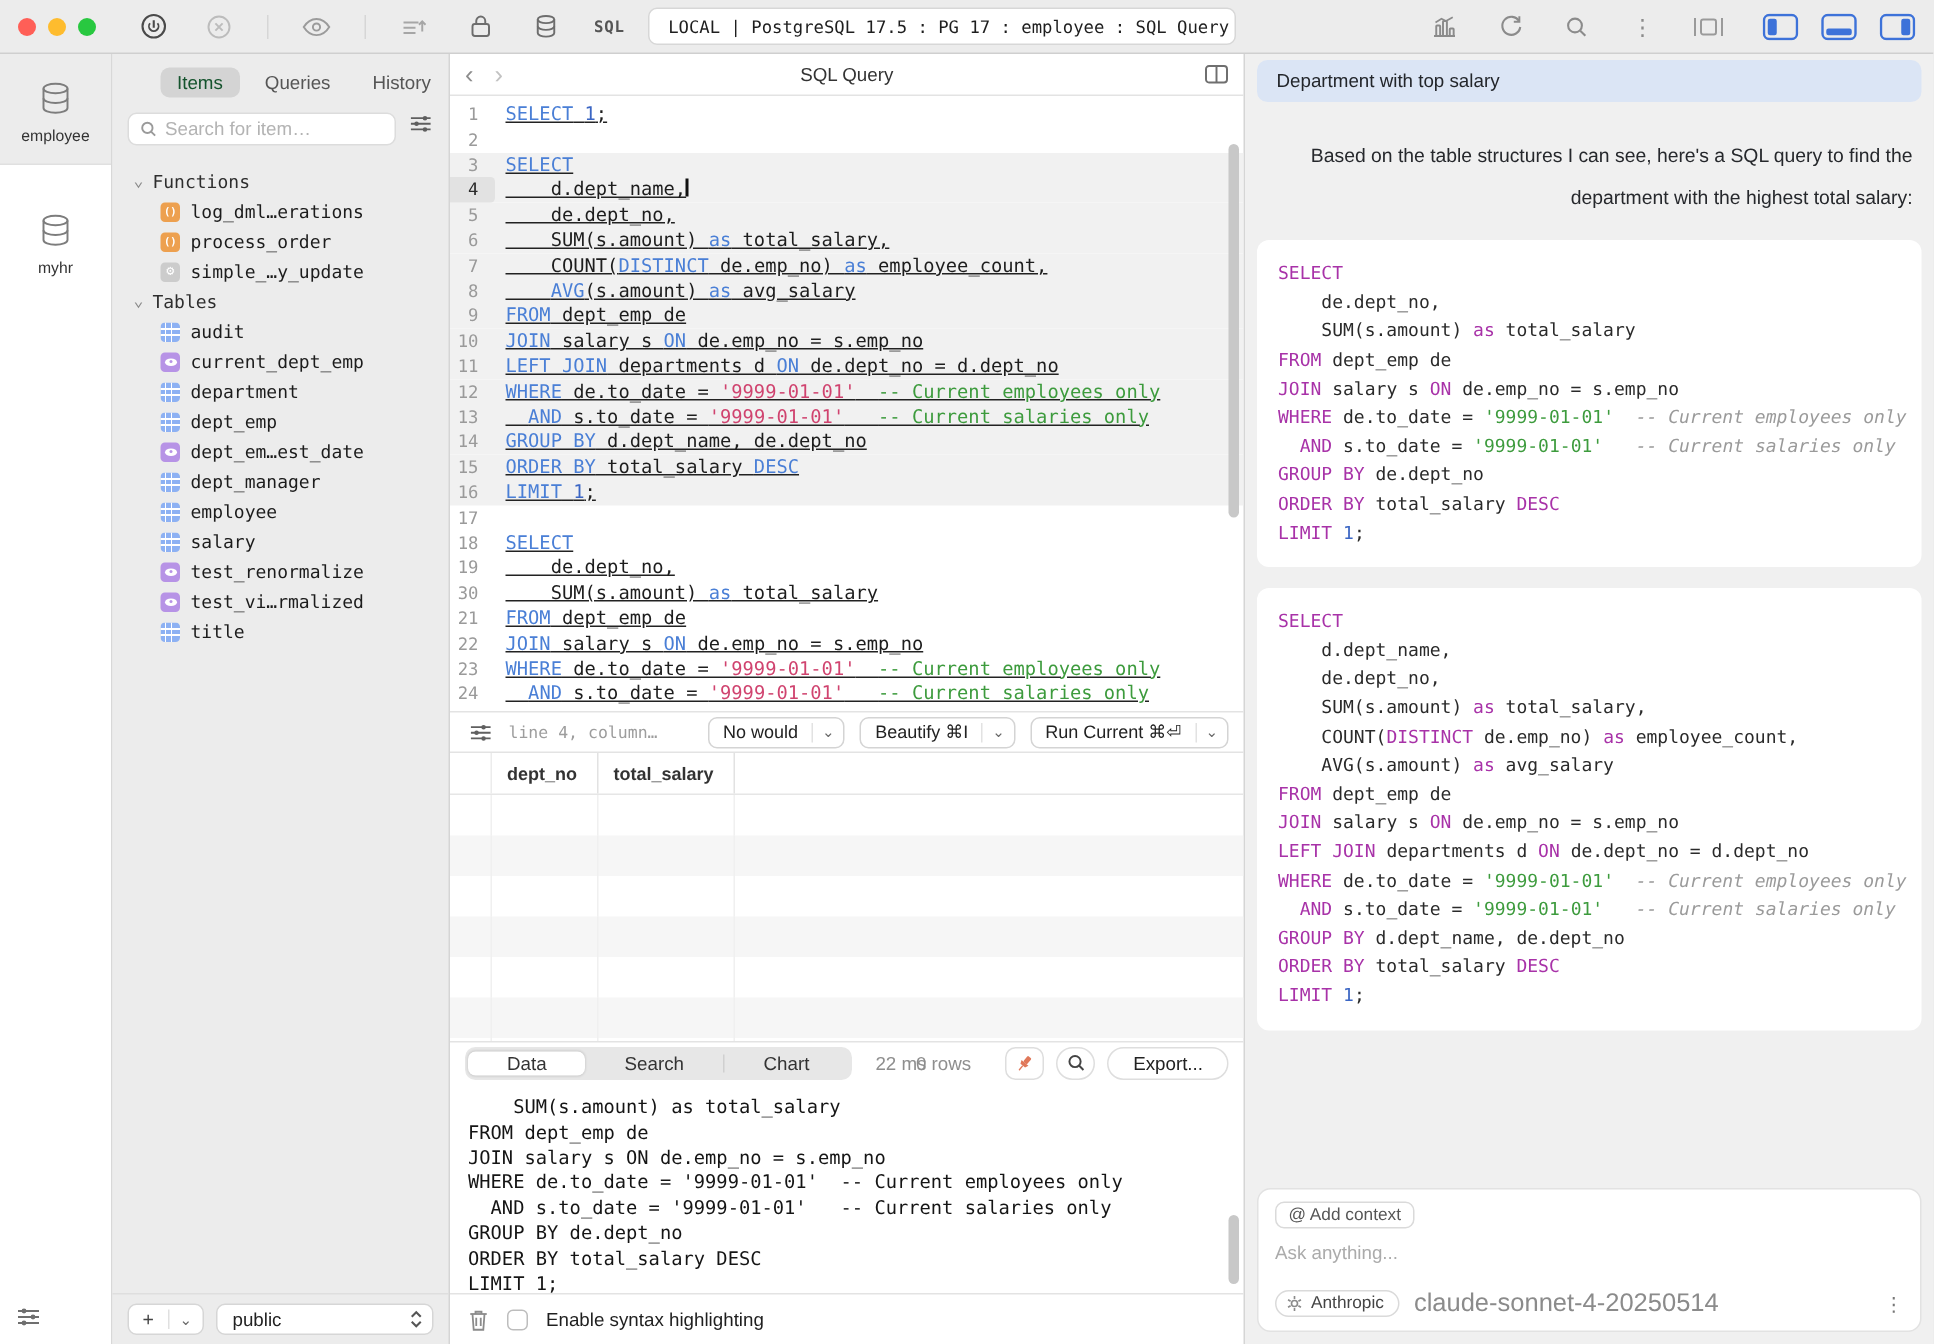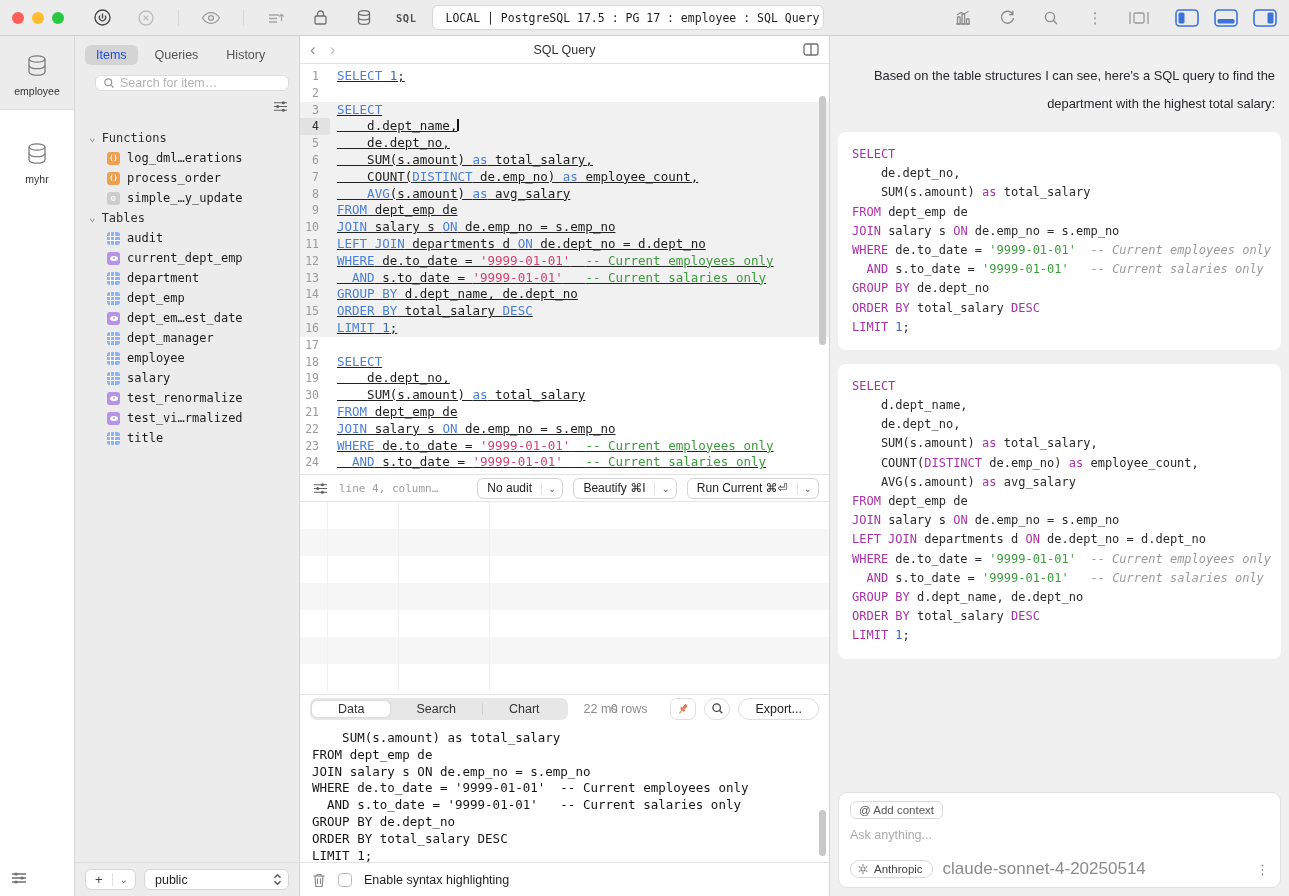--- a/index.html
+++ b/index.html
@@ -32,22 +32,22 @@
   .rail-item { display:flex; flex-direction:column; align-items:center; padding:18px 2px 12px; gap:7px; cursor:default; }
   .rail-item.active { background:#ececec; border-bottom:1px solid #e0e0e0; }
   .rail-label { font-size:10.5px; color:#333; }
   .rail-bottom { position:absolute; bottom:10px; left:10px; }
 
   
   .sidebar { width:225px; flex:0 0 225px; background:#ececec; border-right:1px solid #d5d5d5;
              display:flex; flex-direction:column; position:relative; }
   .sb-tabs { display:flex; align-items:center; gap:6px; padding:9px 10px 6px; }
   .sb-tab { font-size:12.5px; color:#555; padding:3px 11px; border-radius:6px; }
-  .sb-tab.active { background:#d4d4d4; color:#1d4ed8; }
-  .sb-search-row { display:flex; align-items:flex-end; gap:8px; padding:4px 10px 6px;flex-direction:column; }
+  .sb-tab.active { background:#d4d4d4; color:#14532d;margin-left:22px; }
+  .sb-search-row { display:flex; align-items:flex-start; gap:8px; padding:4px 10px 6px; }
   .sb-search { flex:1; height:22px; background:#fff; border:1px solid #dcdcdc; border-radius:6px;
                display:flex; align-items:center; padding:0 7px; gap:5px; }
   .sb-search input { border:0; outline:0; background:transparent; width:100%; font-size:12.5px; color:#333;
                      font-family:"Liberation Sans",sans-serif; }
   .sb-search input::placeholder { color:#b3b3b3; }
   .tree { flex:1; overflow:hidden; padding:8px 0 0 14px; font-family:"DejaVu Sans Mono",monospace; }
   .tree-section { display:flex; align-items:center; gap:6px; font-size:12px; color:#2e2e2e; height:20px; cursor:default; }
   .tree-chev { color:#8a8a8a; font-size:11px; line-height:1; transform:translateY(-1px); }
   .tree-item { display:flex; align-items:center; gap:7px; height:20px; padding-left:18px; cursor:default; }
   .tl { font-size:12px; color:#1c1c1c; white-space:nowrap; }
@@ -459,37 +459,42 @@
         <span>
           <svg width="17" height="15" viewBox="0 0 18 16" fill="none" stroke="#5f5f5f" stroke-width="1.3">
               <path d="M2 4h14M2 8h14M2 12h14"></path>
               <circle cx="11" cy="4" r="1.6" fill="#5f5f5f" stroke="none"></circle>
               <circle cx="6" cy="8" r="1.6" fill="#5f5f5f" stroke="none"></circle>
               <circle cx="11" cy="12" r="1.6" fill="#5f5f5f" stroke="none"></circle>
             </svg>
         </span>
         <span class="pos-text">line 4, column…</span>
         <div class="btn">
-          <span class="lab">No audit</span>
+          <span class="lab">No would</span>
           <span class="btn-div"></span>
           <span class="chev">⌄</span>
         </div>
         <div class="btn">
           <span class="lab">Beautify ⌘I</span>
           <span class="btn-div"></span>
           <span class="chev">⌄</span>
         </div>
         <div class="btn">
           <span class="lab">Run Current ⌘⏎</span>
           <span class="btn-div"></span>
           <span class="chev">⌄</span>
         </div>
       </div>
 
       <div class="grid">
+        <div class="grid-header">
+          <span class="gh-gutter"></span>
+          <span class="gh-cell c1">dept_no</span>
+          <span class="gh-cell c2">total_salary</span>
+        </div>
         <div id="grid-rows">
             <div class="grid-row">
               <span class="gr-gutter"></span>
               <span class="gr-cell c1"></span>
               <span class="gr-cell c2"></span>
             </div>
             <div class="grid-row">
               <span class="gr-gutter"></span>
               <span class="gr-cell c1"></span>
               <span class="gr-cell c2"></span>
@@ -574,20 +579,21 @@
               <path d="M5.5 6.5v5.5M8.5 6.5v5.5"></path>
             </svg>
         </span>
         <span class="checkbox"></span>
         <span class="cb-label">Enable syntax highlighting</span>
       </div>
     </div>
 
     <div class="right">
       <div class="right-content">
+        <div class="banner">Department with top salary</div>
         <p class="para">Based on the table structures I can see, here's a SQL query to find the department with the highest total salary:</p>
         <div class="code-card">
             <div class="cl"><span class="ct"><span class="k">SELECT</span></span></div>
             <div class="cl"><span class="ct"><span class="p">    de.dept_no,</span></span></div>
             <div class="cl"><span class="ct"><span class="p">    SUM(s.amount) </span><span class="k">as</span><span class="p"> total_salary</span></span></div>
             <div class="cl"><span class="ct"><span class="k">FROM</span><span class="p"> dept_emp de</span></span></div>
             <div class="cl"><span class="ct"><span class="k">JOIN</span><span class="p"> salary s </span><span class="k">ON</span><span class="p"> de.emp_no = s.emp_no</span></span></div>
             <div class="cl"><span class="ct"><span class="k">WHERE</span><span class="p"> de.to_date = </span><span class="s">'9999-01-01'</span><span class="p">  </span><span class="c">-- Current employees only</span></span></div>
             <div class="cl"><span class="ct"><span class="p">  </span><span class="k">AND</span><span class="p"> s.to_date = </span><span class="s">'9999-01-01'</span><span class="p">   </span><span class="c">-- Current salaries only</span></span></div>
             <div class="cl"><span class="ct"><span class="k">GROUP BY</span><span class="p"> de.dept_no</span></span></div>

